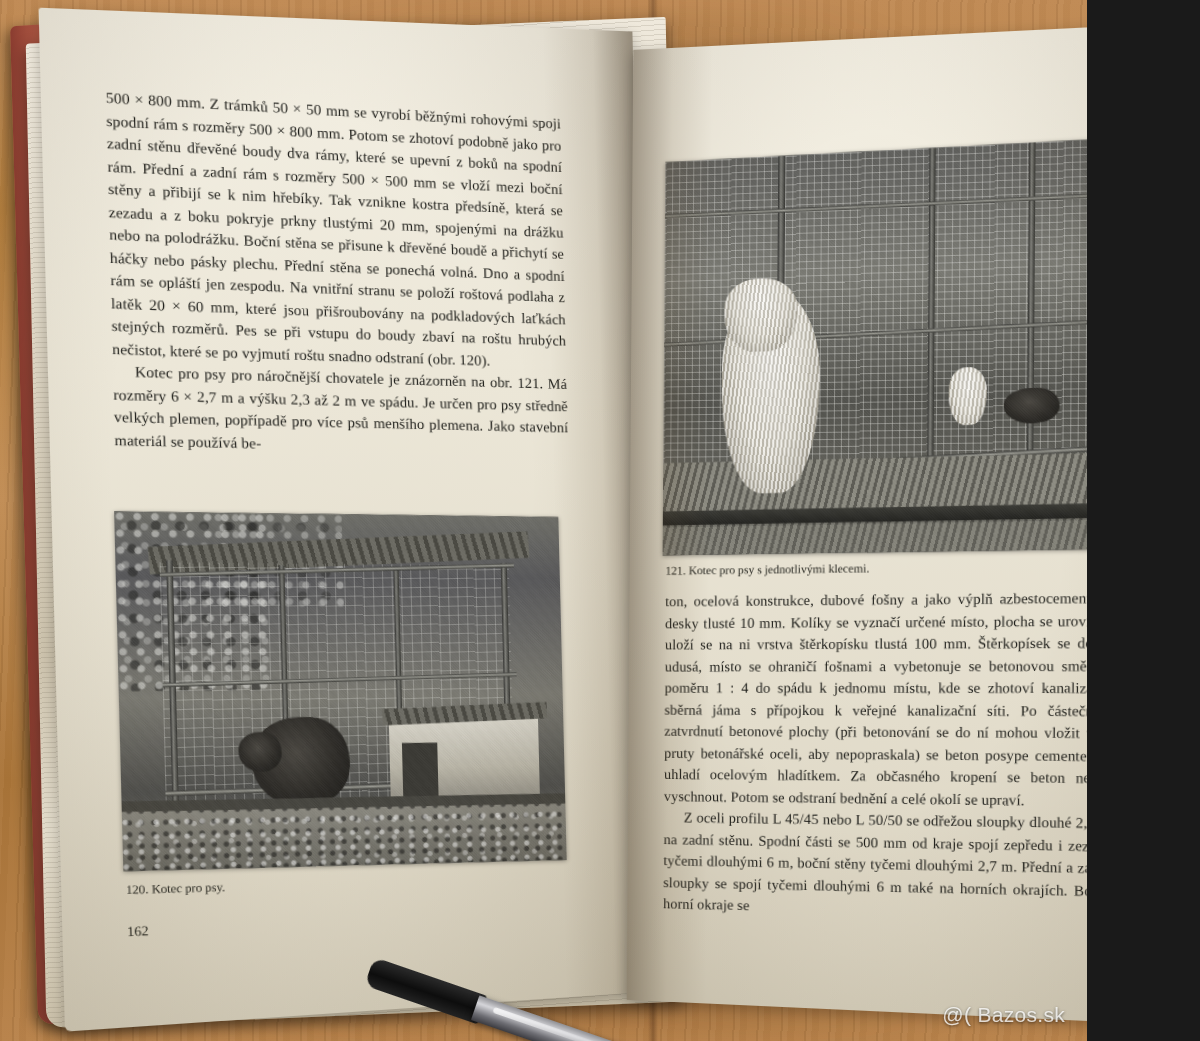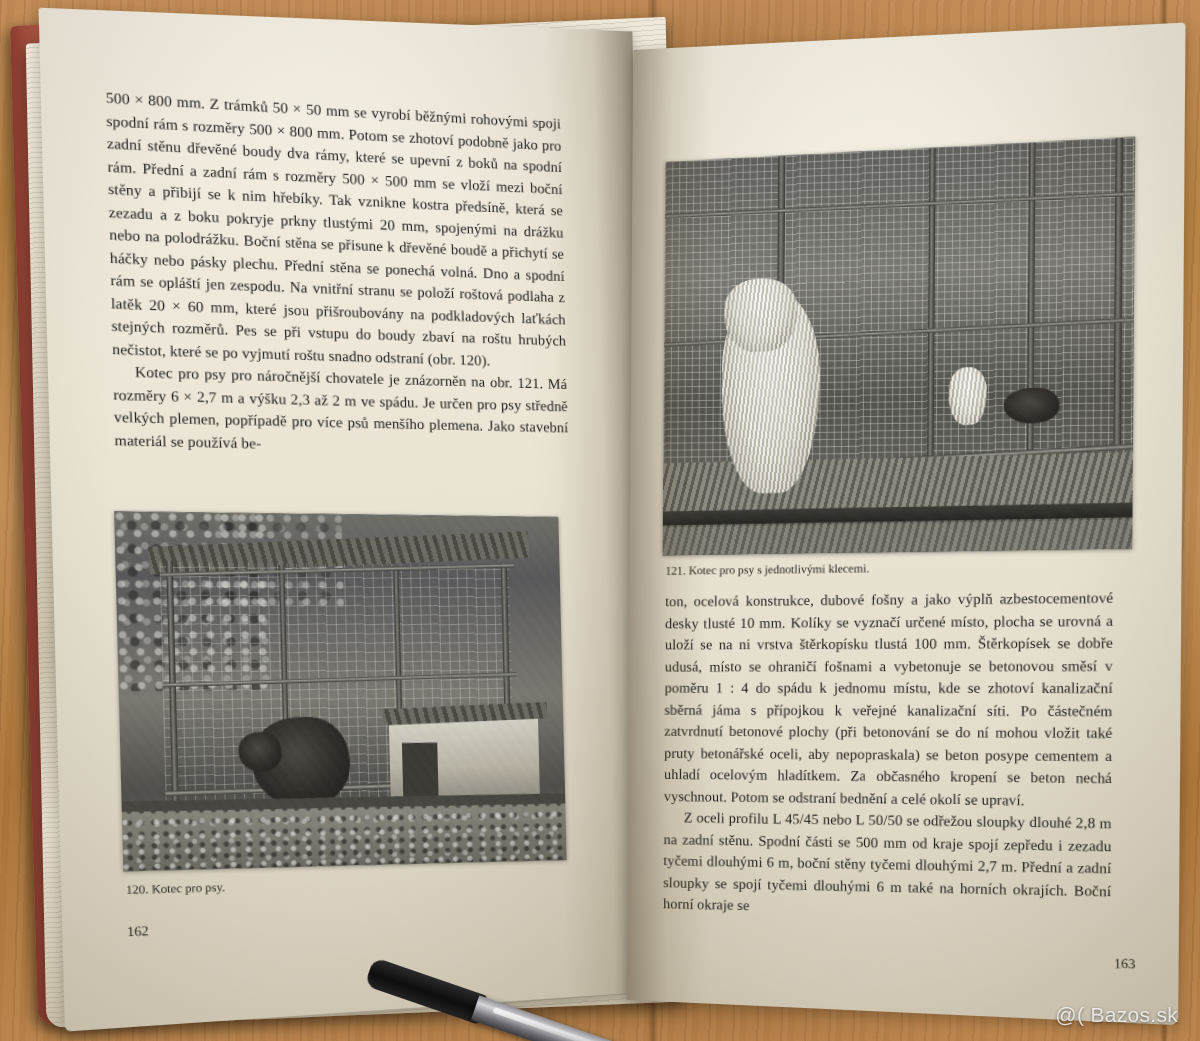--- a/index.html
+++ b/index.html
@@ -2,21 +2,21 @@
 <html><head>
 <meta charset="utf-8">
 <style>
   html, body {
     margin: 0;
     padding: 0;
     background: #1a1a1a;
   }
   #scene {
     position: relative;
-    width: 1200px;
+    width: 1087px;
     height: 1041px;
     overflow: hidden;
     font-family: "Liberation Serif", serif;
     background: #b07b48;
   }
   
   .desk {
     position: absolute;
     inset: 0;
     background:

